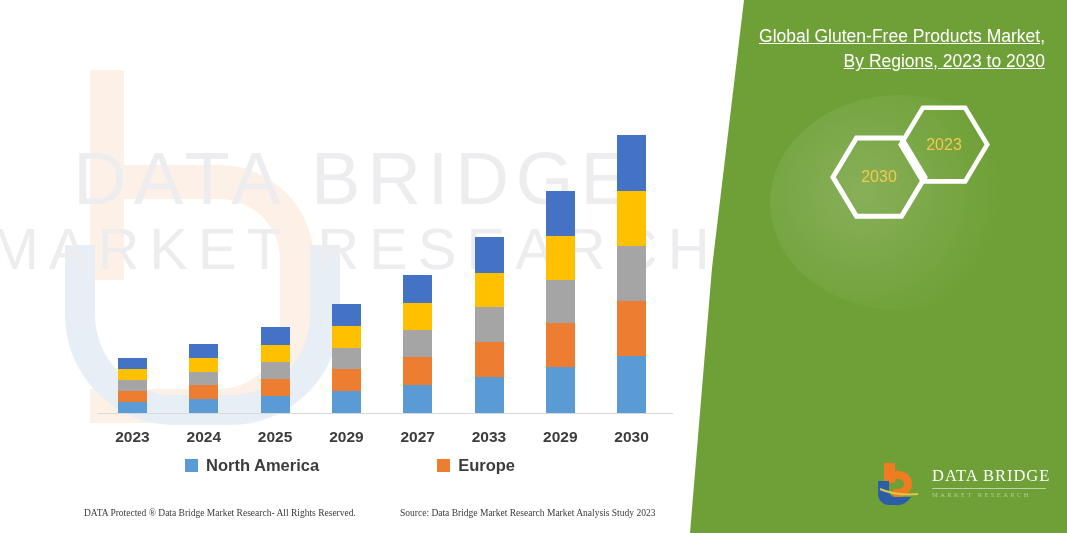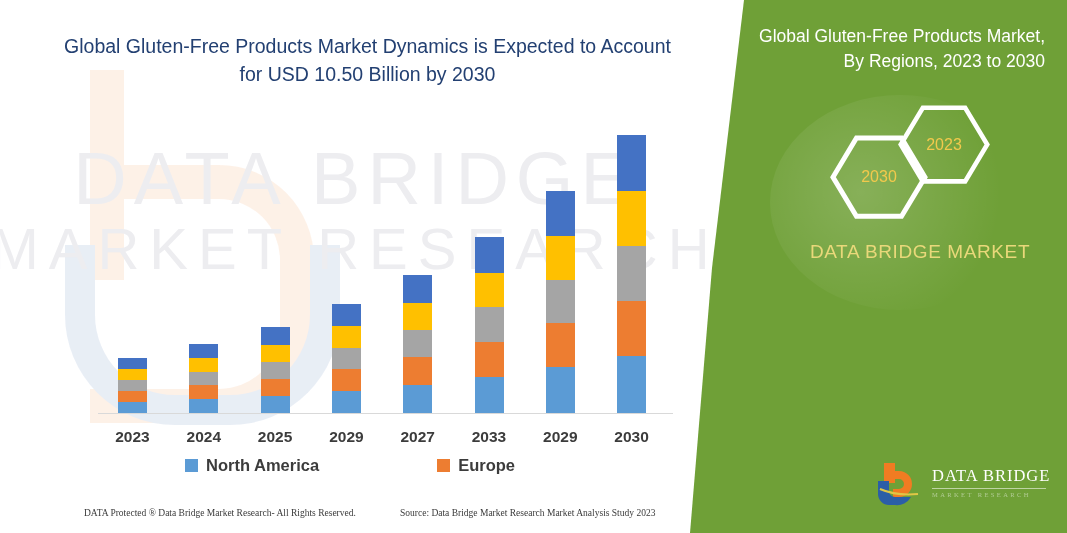--- a/index.html
+++ b/index.html
@@ -42,21 +42,21 @@
   
   .footer{position:absolute;left:0;top:508px;width:700px;color:#3a3a3a;
           font-family:"Liberation Serif",serif;font-size:9.5px;}
   .footer .f1{position:absolute;left:84px;top:0;white-space:nowrap;}
   .footer .f2{position:absolute;left:400px;top:0;white-space:nowrap;}
 
   
   .green{position:absolute;left:0;top:0;width:1067px;height:533px;background:#6fa037;
          clip-path:polygon(744px 0, 1067px 0, 1067px 533px, 690px 533px, 712px 268px);}
   .green-title{position:absolute;left:745px;top:24px;width:300px;text-align:right;
-        color:#ffffff;font-size:17.5px;line-height:1.45;}
+        color:#ffffff;font-size:17.5px;line-height:1.45;text-decoration:underline;}
   
   .blob{position:absolute;left:770px;top:95px;width:260px;height:215px;border-radius:50%;
         background:radial-gradient(circle at 35% 45%, rgba(255,255,255,.17), rgba(255,255,255,0) 68%);}
 
   .hexwrap{position:absolute;left:820px;top:105px;width:180px;height:100px;}
   .hex{position:absolute;display:flex;align-items:center;justify-content:center;}
   .hex svg{position:absolute;inset:0;}
   .hex span{position:relative;color:#f2c94c;font-size:16px;}
   .hex.h2023{left:78px;top:0;width:92px;height:80px;}
   .hex.h2030{left:10px;top:30px;width:98px;height:84px;}
@@ -81,21 +81,20 @@
     <div class="b-stem"></div>
     <div class="b-bowl"></div>
     <div class="swoosh"></div>
   </div>
 
   <div class="wm">
     <div class="wm-line l1">DATA BRIDGE</div>
     <div class="wm-line l2">MARKET RESEARCH</div>
   </div>
 
-  <div class="chart-title">Global Gluten-Free Products Market Dynamics is Expected to Account for USD 10.50 Billion by 2030</div>
 
   <div class="plot">
     <div class="axis-line"></div>
     <div id="bars">
         <div class="bar" style="left: 118px;">
           <span class="seg" style="height: 11.12px; background: rgb(68, 114, 196);"></span>
           <span class="seg" style="height: 10.8552px; background: rgb(255, 192, 0);"></span>
           <span class="seg" style="height: 10.8552px; background: rgb(165, 165, 165);"></span>
           <span class="seg" style="height: 10.8552px; background: rgb(237, 125, 49);"></span>
           <span class="seg" style="height: 11.12px; background: rgb(91, 155, 213);"></span>
@@ -191,21 +190,20 @@
     </div>
     <div class="hex h2023">
       <svg viewBox="0 0 100 86">
         <polygon points="27,3 73,3 97,43 73,83 27,83 3,43" fill="none" stroke="#ffffff" stroke-width="5"></polygon>
       </svg>
       <span>2023</span>
     </div>
   </div>
 
   <div class="brand">
-    <div>DATA BRIDGE MARKET</div>
   </div>
 
   <div class="logo">
     <svg class="mark" viewBox="0 0 52 46">
       <path d="M10 2 h11 v20 h-11 z" fill="#f07c22"></path>
       <path d="M10 10 h15 a13 13 0 0 1 0 26 h-6 v-8 h6 a5 5 0 0 0 0 -10 h-15 z" fill="#f07c22"></path>
       <path d="M4 20 h11 v10 a6 6 0 0 0 6 6 h16 a16 16 0 0 1 -16 8 h-6 a11 11 0 0 1 -11 -11 z" fill="#2b5ea7"></path>
       <path d="M6 28 q16 7 38 5" fill="none" stroke="#e0c646" stroke-width="2"></path>
     </svg>
     <div class="ltext">

